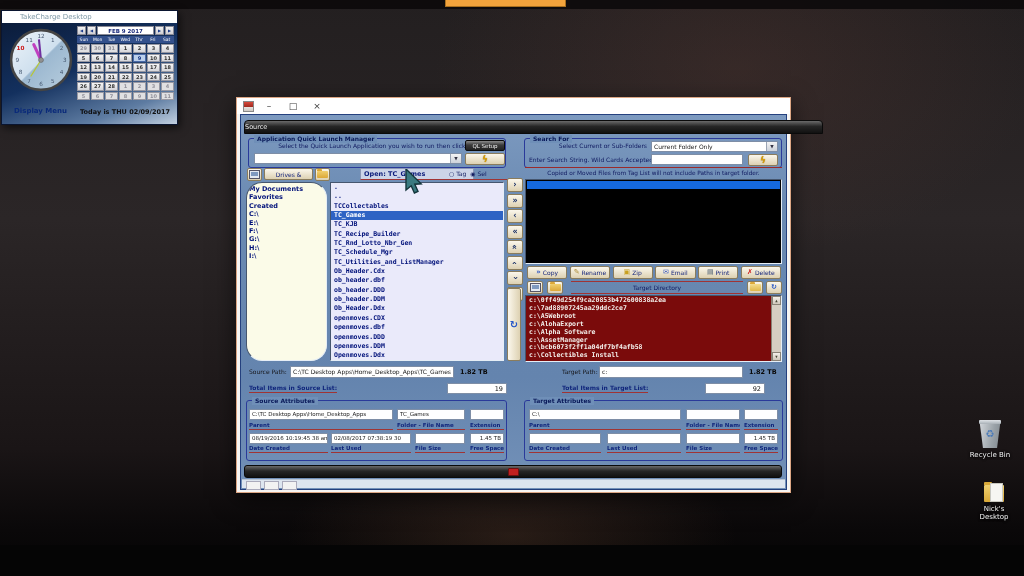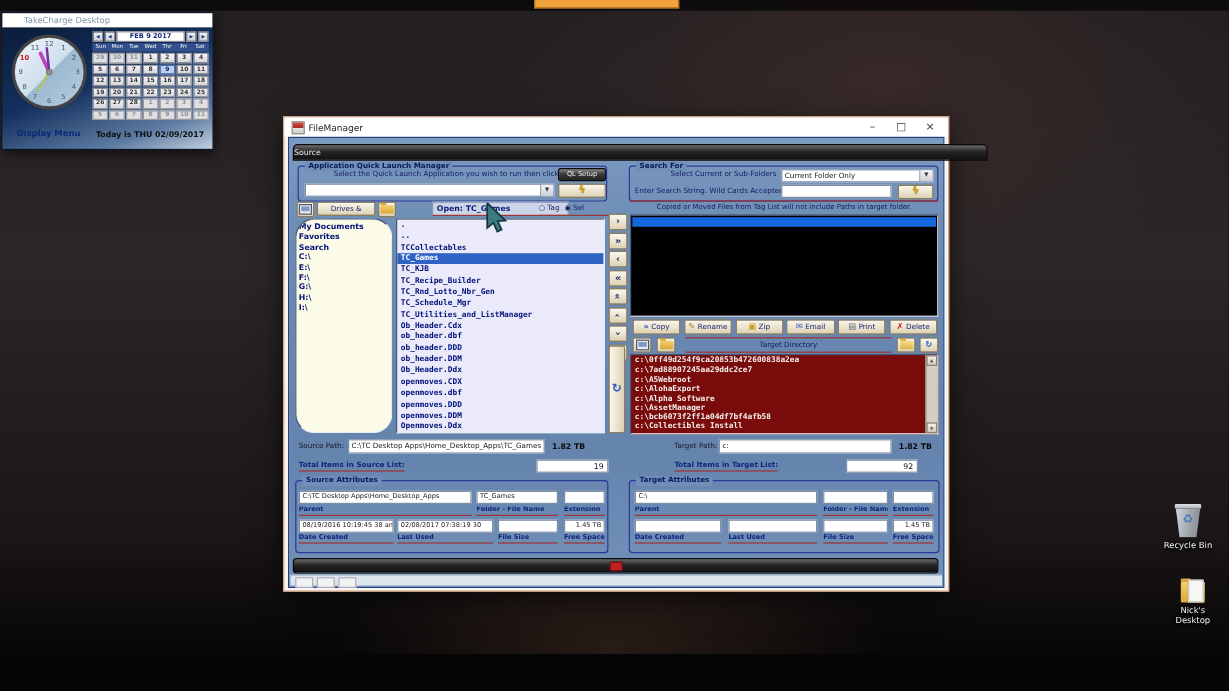--- a/index.html
+++ b/index.html
@@ -237,21 +237,20 @@
           </div>
       </div>
       <div class="dmenu">Display Menu</div>
       <div class="wtoday">Today is THU 02/09/2017</div>
     </div>
   </div>
 
   <div class="window">
     <div class="tbar">
       <span class="t-icon"></span>
-      <span class="t-title">FileManager</span>
       <span class="wc">–</span>
       <span class="wc">□</span>
       <span class="wc">×</span>
     </div>
     <div class="client">
       <div class="srcbar"><span>Source</span></div>
 
       <div class="grp" style="left:7px;top:23px;width:258px;height:30px;">
         <span class="legend">Application Quick Launch Manager</span>
         <div class="instr">Select the Quick Launch Application you wish to run then click Go</div>
@@ -285,21 +284,21 @@
       <div class="openfld" style="left:91px;top:53px;width:114px;height:12px;margin-left:28px;">Open:  TC_Games</div>
       <div class="modes" style="left:208px;top:53px;width:58px;height:12px;">
         <span><span class="rdot">○</span> <span>Tag</span></span>
         <span><span class="rdot">◉</span> <span>Sel</span></span>
       </div>
 
       <div class="listbox dlist" style="left:5px;top:67px;width:81px;height:179px;padding:2px 0;border-radius:16px;">
 
       <div class="li">My Documents</div>
           <div class="li">Favorites</div>
-          <div class="li">Search</div>
+          <div class="li">Created</div>
           <div class="li">C:\</div>
           <div class="li">E:\</div>
           <div class="li">F:\</div>
           <div class="li">G:\</div>
           <div class="li">H:\</div>
           <div class="li">I:\</div>
         </div>
 
       <div class="listbox flist" style="left:89px;top:67px;width:174px;height:179px;">
 

